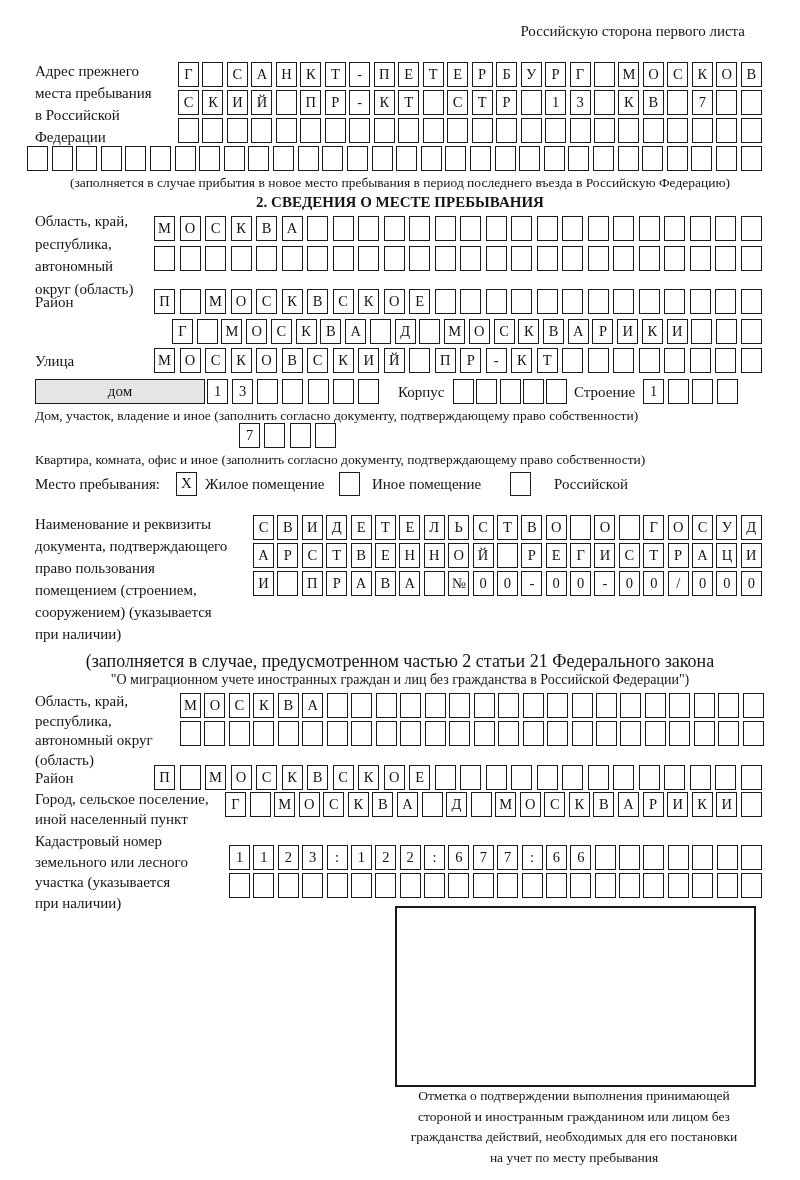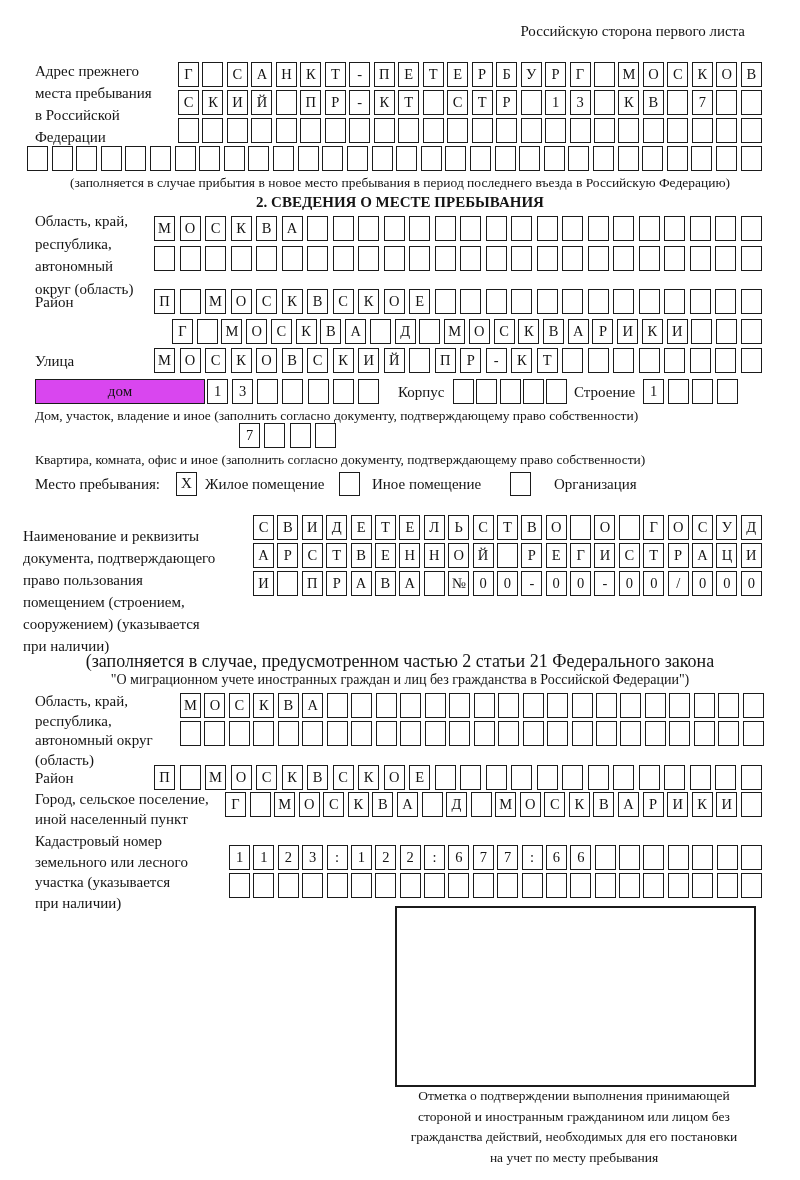--- a/index.html
+++ b/index.html
@@ -14,21 +14,21 @@
   .center{left:0;right:0;text-align:center;}
   .bold{font-weight:bold;}
   .boxrow{position:absolute;display:flex;justify-content:space-between;height:25px;}
   .cell{
     flex:0 0 21px;width:21px;height:25px;box-sizing:border-box;
     border:1.5px solid #1b1b1b;display:flex;align-items:center;justify-content:center;
     font-size:14.5px;background:#fff;
   }
   .fieldbox{
     position:absolute;height:25px;box-sizing:border-box;border:1.5px solid #1b1b1b;
-    display:flex;align-items:center;justify-content:center;font-size:15px;background:#d946ef;
+    display:flex;align-items:center;justify-content:center;font-size:15px;background:#e5e5e5;
   }
   .cbox{
     position:absolute;width:21px;height:24px;box-sizing:border-box;border:1.5px solid #1b1b1b;
     text-align:center;font-size:15px;line-height:21px;background:#fff;
   }
   .stamp{position:absolute;border:2px solid #1b1b1b;background:#fff;}
   .pre{white-space:pre-line;}
 </style>
 </head>
 <body>
@@ -329,23 +329,23 @@
       <span class="cell"></span>
     </div>
   <div class="cap" style="left:35px;top:451px;">Квартира, комната, офис и иное (заполнить согласно документу, подтверждающему право собственности)</div>
 
   <div class="lbl" style="left:35px;top:473px;">Место пребывания:</div>
   <span class="cbox" style="left:176px;top:472px;">X</span>
   <div class="lbl" style="left:205px;top:473px;">Жилое помещение</div>
   <span class="cbox" style="left:339px;top:472px;"></span>
   <div class="lbl" style="left:372px;top:473px;">Иное помещение</div>
   <span class="cbox" style="left:510px;top:472px;"></span>
-  <div class="lbl" style="left:554px;top:473px;">Организация</div>
-
-  <div class="lbl" style="left:23px;top:513px;width:215px;margin-top:12px;">Наименование и реквизиты
+  <div class="lbl" style="left:554px;top:473px;">Российской</div>
+
+  <div class="lbl" style="left:35px;top:513px;width:215px;">Наименование и реквизиты
 документа, подтверждающего
 право пользования
 помещением (строением,
 сооружением) (указывается
 при наличии)</div>
   <div class="boxrow" style="left:253px;top:515px;width:509px;">
       <span class="cell">С</span>
       <span class="cell">В</span>
       <span class="cell">И</span>
       <span class="cell">Д</span>

